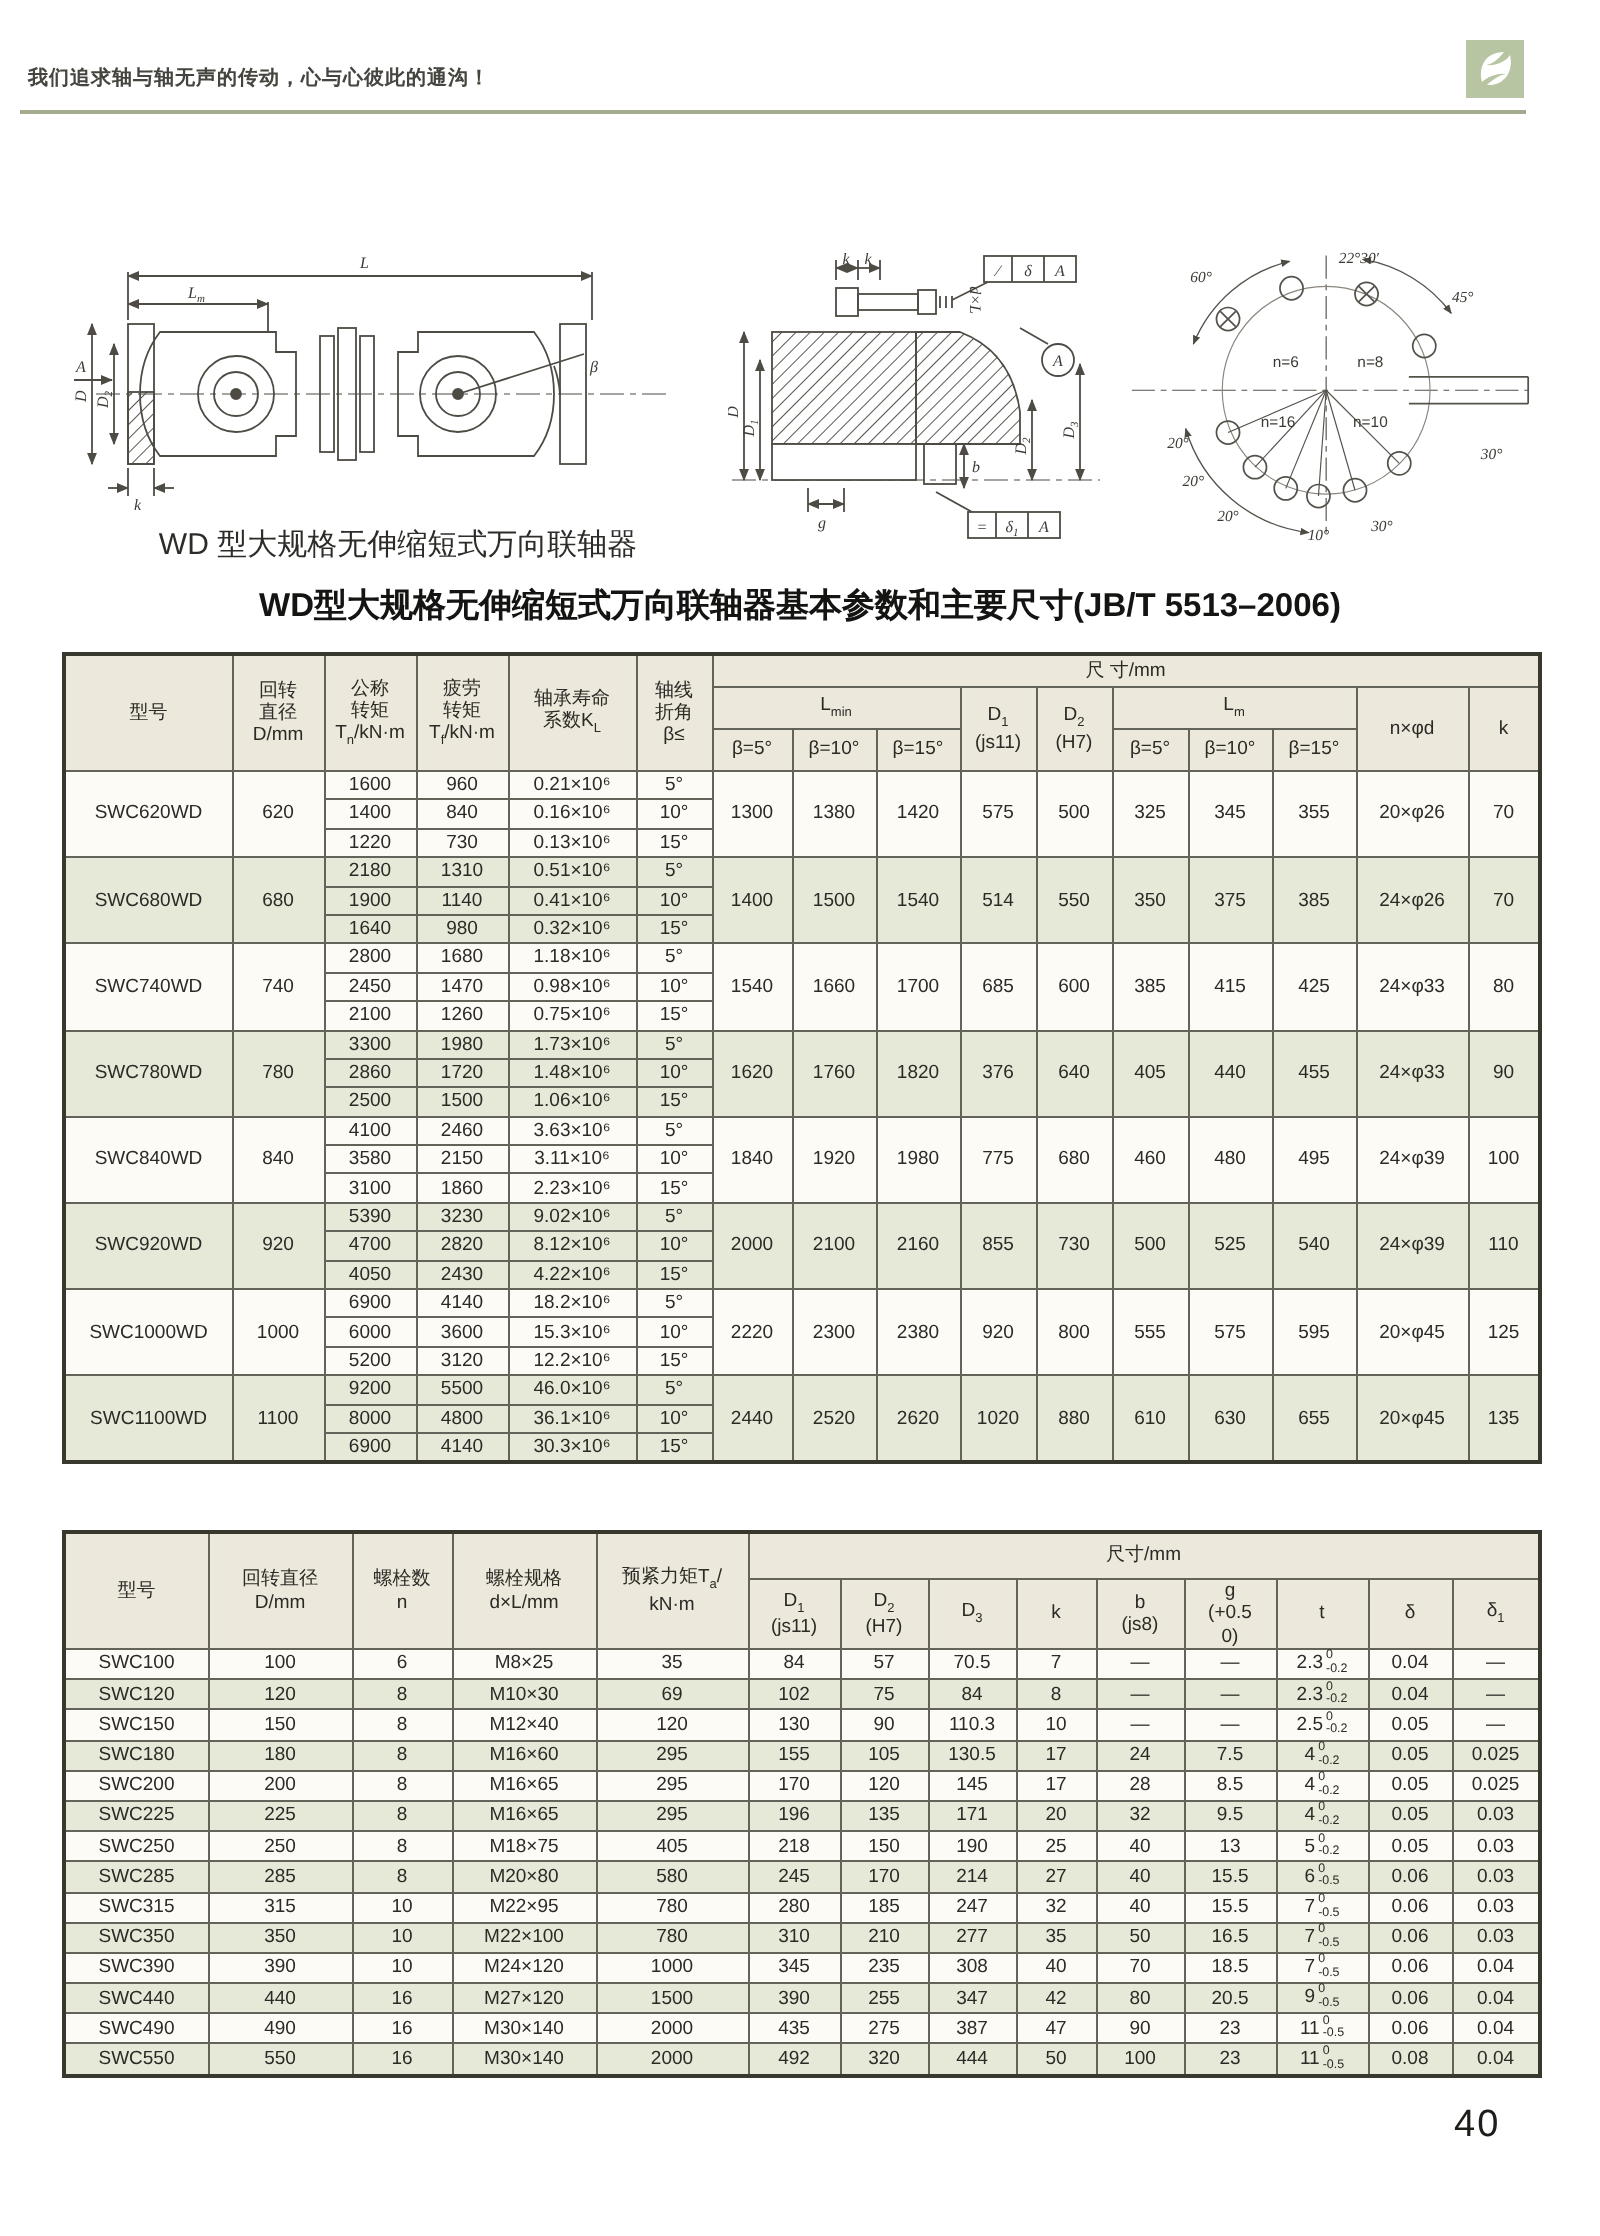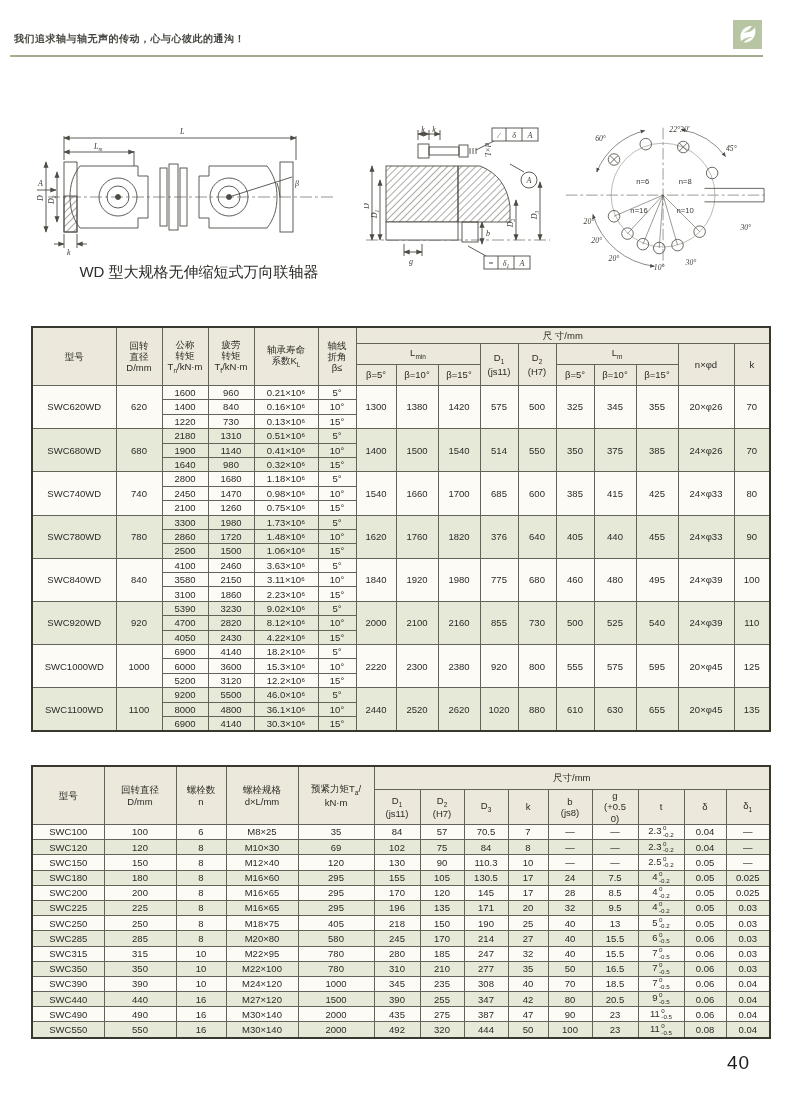--- a/index.html
+++ b/index.html
@@ -237,20 +237,21 @@
             <text x="103" y="154">10°</text>
             <text x="30" y="106">20°</text>
             <text x="38" y="126">20°</text>
             <text x="56" y="144">20°</text>
           </g>
         </svg>
       </div>
     </figure>
   </section>
 
+  <h2 class="sec-title" id="t1-title">WD型大规格无伸缩短式万向联轴器基本参数和主要尺寸(JB/T 5513–2006)</h2>
   <table id="t1">
       <colgroup>
         <col style="width: 84px;">
         <col style="width: 46px;">
         <col style="width: 46px;">
         <col style="width: 46px;">
         <col style="width: 64px;">
         <col style="width: 38px;">
         <col style="width: 40px;">
         <col style="width: 42px;">

